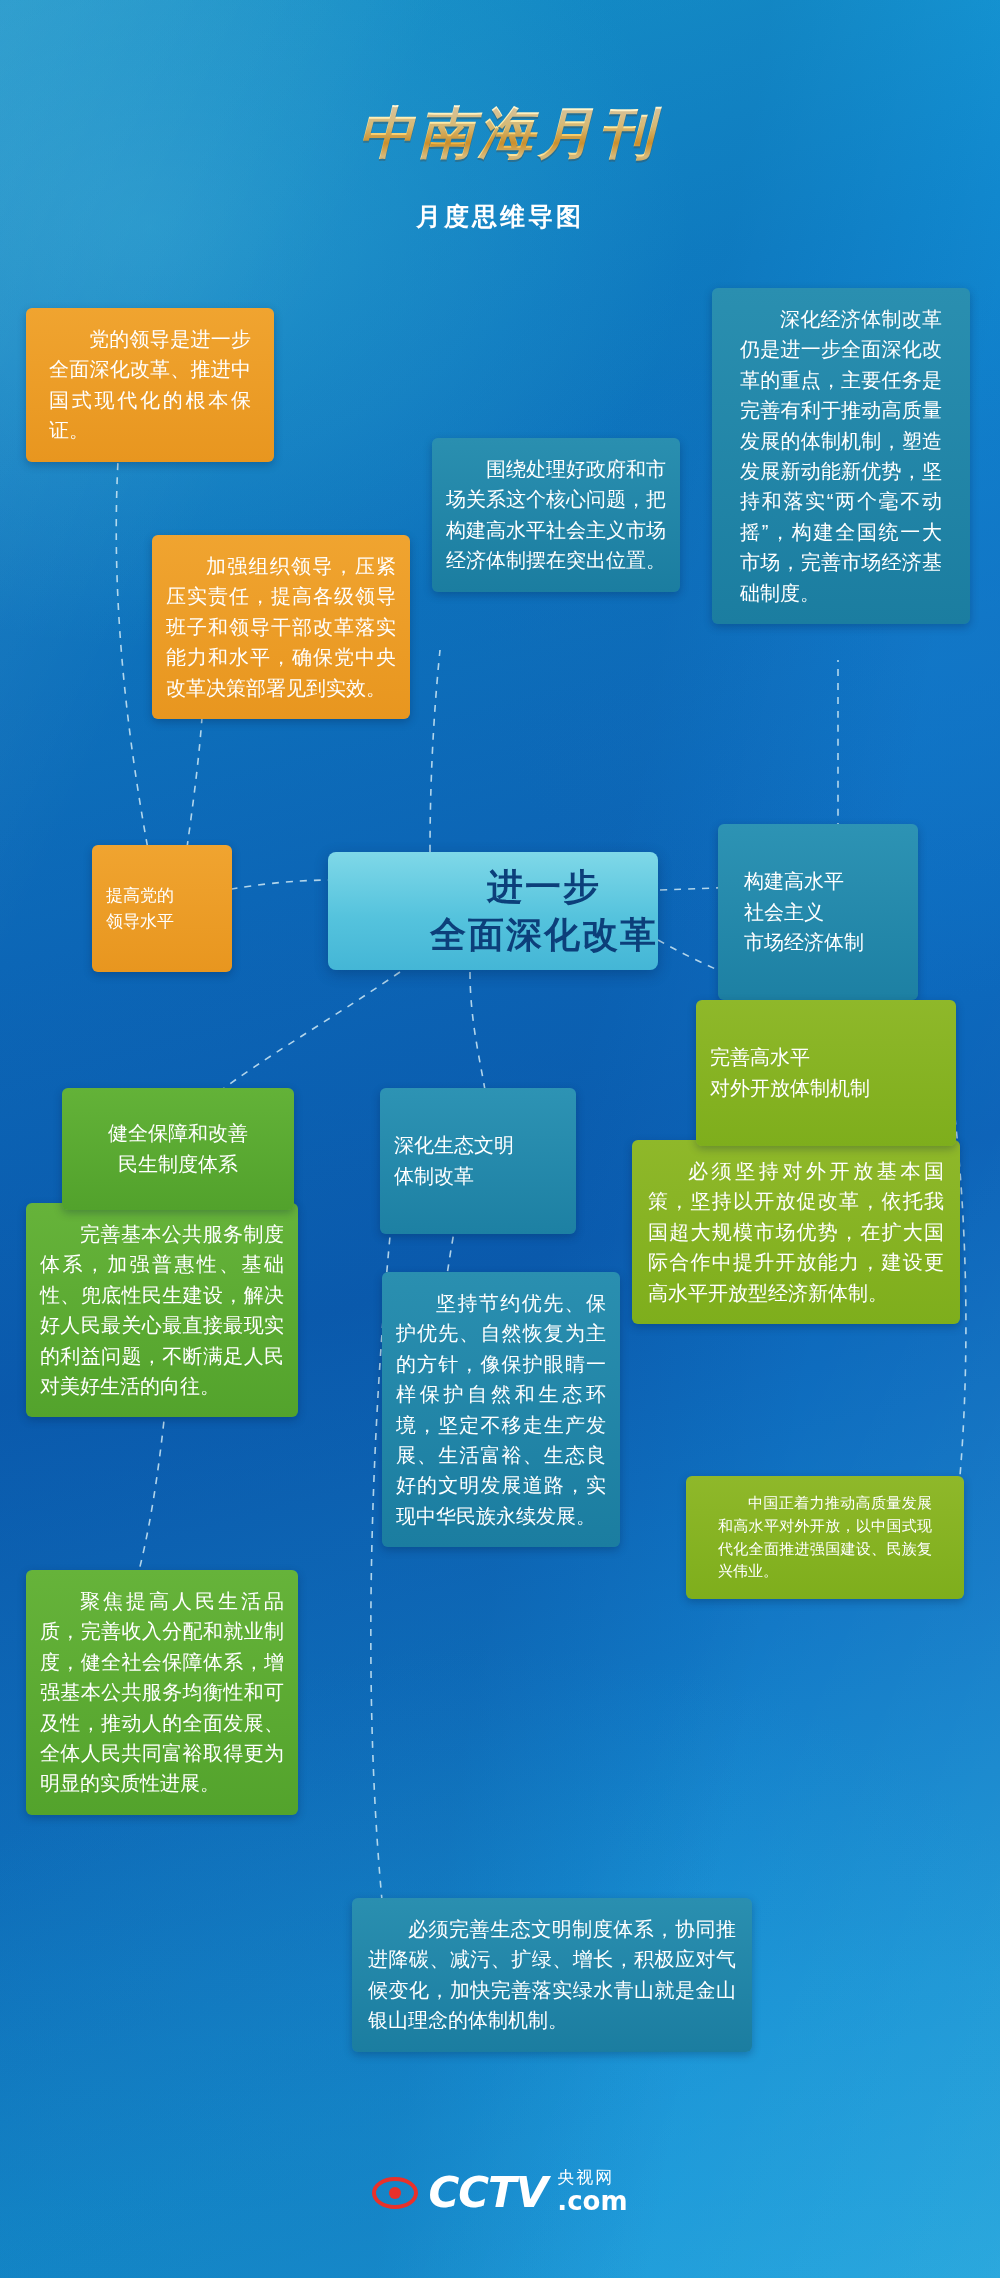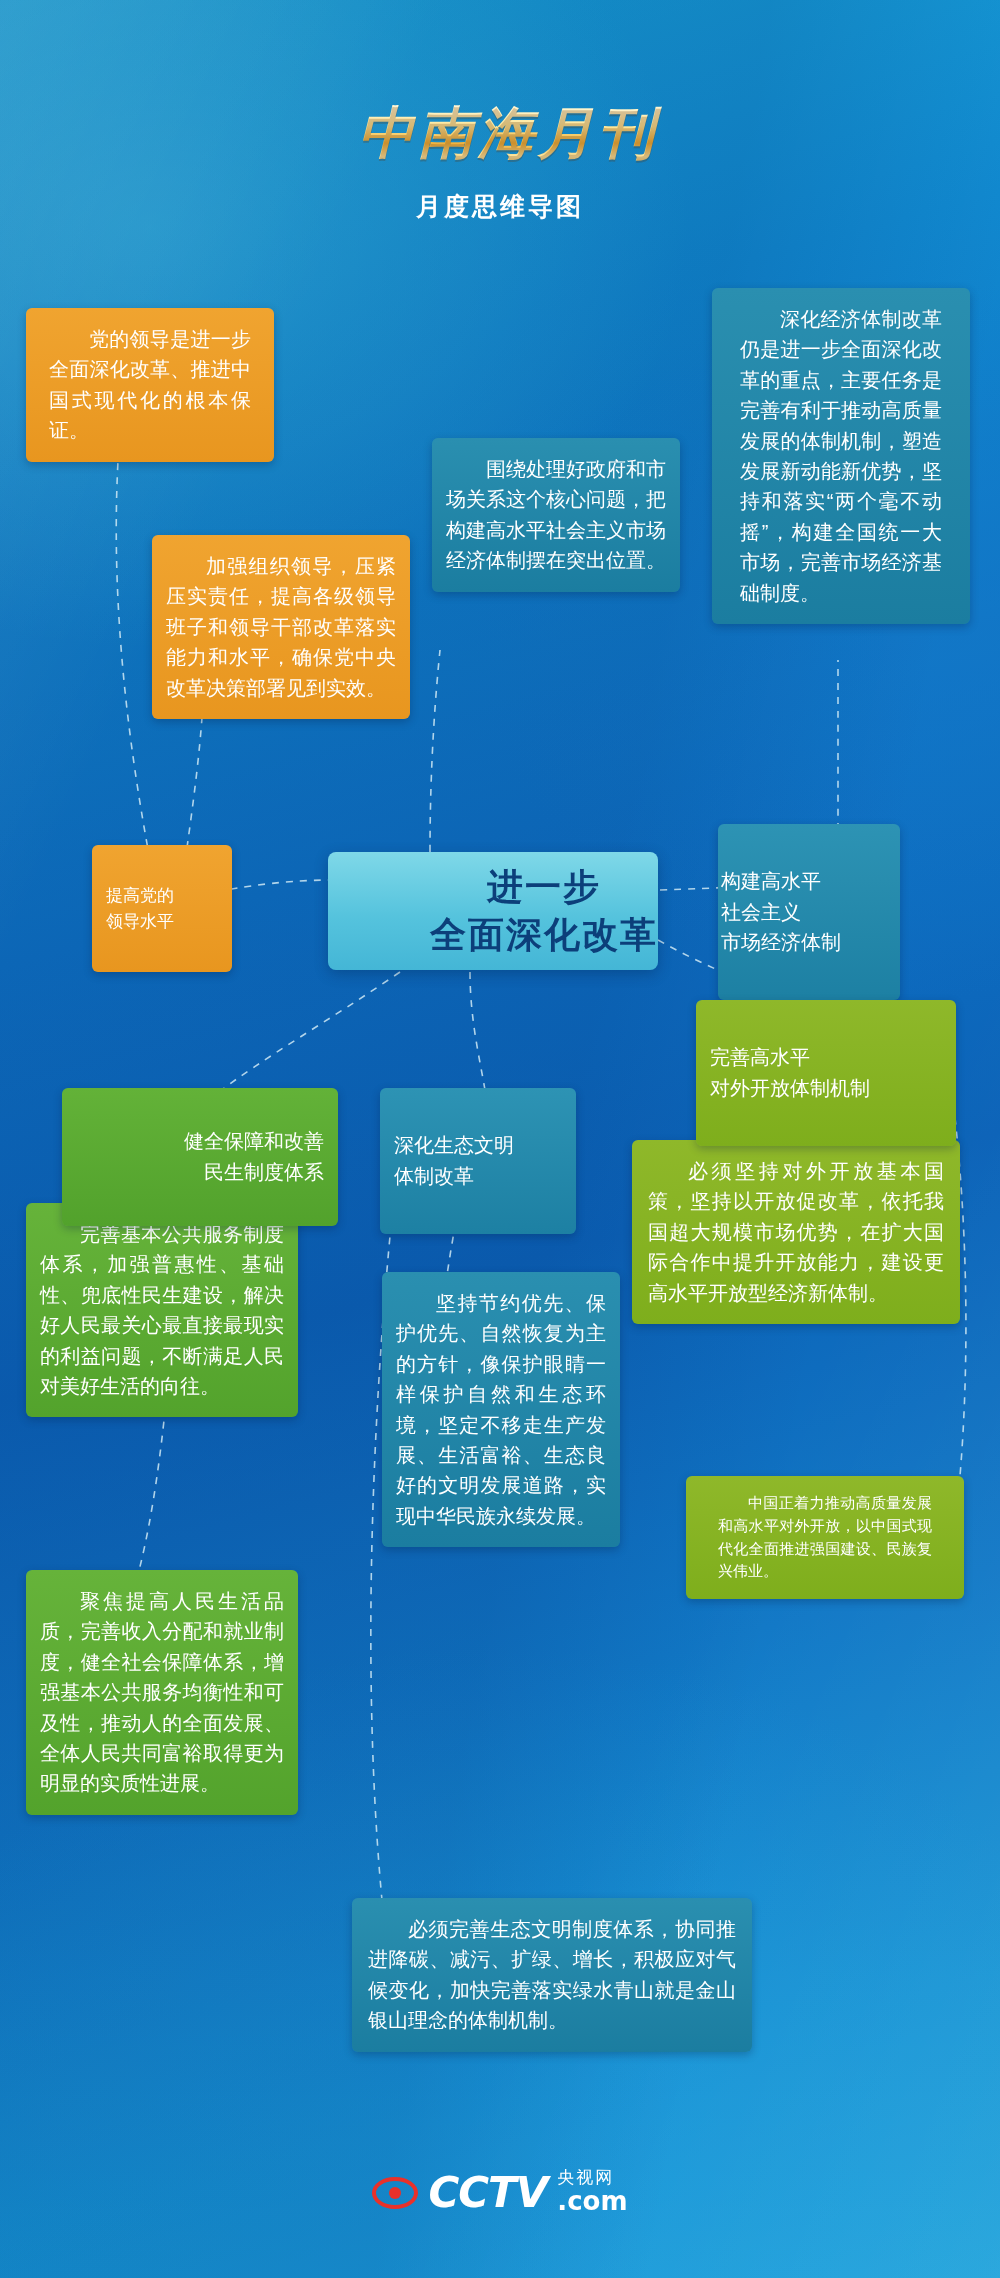--- a/index.html
+++ b/index.html
@@ -58,21 +58,21 @@
     font-style: italic;
     background: linear-gradient(180deg, #fffdf0 0%, #ffe89a 40%, #f0b13c 62%, #ffeaa6 80%, #d99524 100%);
     -webkit-background-clip: text;
     background-clip: text;
     color: transparent;
     text-shadow: 0 2px 0 rgba(90,45,0,0.25);
     margin: 0;
     padding-left: 16px;
   }
   .title-sub {
-    margin-top: 18px;
+    margin-top: 28px;
     font-size: 25px;
     font-weight: bold;
     color: #ffffff;
     letter-spacing: 3px;
   }
 
   
   .node {
     position: absolute;
     box-sizing: border-box;
@@ -241,32 +241,32 @@
 
   <div class="node olive para" style="left:686px; top:1476px; width:278px; padding:16px 32px; font-size:15px;">
     <span class="inner">中国正着力推动高质量发展和高水平对外开放，以中国式现代化全面推进强国建设、民族复兴伟业。</span>
   </div>
 
   <div class="node orange" style="left:92px; top:845px; width:140px; padding:12px 14px; font-size:17px; text-align:left; white-space:pre-line;">
     <span class="inner">提高党的
 领导水平</span>
   </div>
 
-  <div class="node teal-sm" style="left:718px; top:824px; width:182px; padding:12px 3px; font-size:20px; text-align:left; white-space:pre-line;">
+  <div class="node teal-sm" style="left:718px; top:824px; width:200px; padding:12px 26px; font-size:20px; text-align:left; white-space:pre-line;">
     <span class="inner">构建高水平
 社会主义
 市场经济体制</span>
   </div>
 
   <div class="node olive" style="left:696px; top:1000px; width:260px; padding:12px 14px; font-size:20px; text-align:left; white-space:pre-line;">
     <span class="inner">完善高水平
 对外开放体制机制</span>
   </div>
 
-  <div class="node green-sm" style="left:62px; top:1088px; width:276px; padding:8px 14px; font-size:20px; text-align:right; white-space:pre-line;">
+  <div class="node green-sm" style="left:62px; top:1088px; width:232px; padding:0 14px; font-size:20px; text-align:center; white-space:pre-line;">
     <span class="inner">健全保障和改善
 民生制度体系</span>
   </div>
 
   <div class="node teal-sm" style="left:380px; top:1088px; width:196px; padding:12px 14px; font-size:20px; text-align:left; white-space:pre-line;">
     <span class="inner">深化生态文明
 体制改革</span>
   </div>
 
   <div class="center-node">

